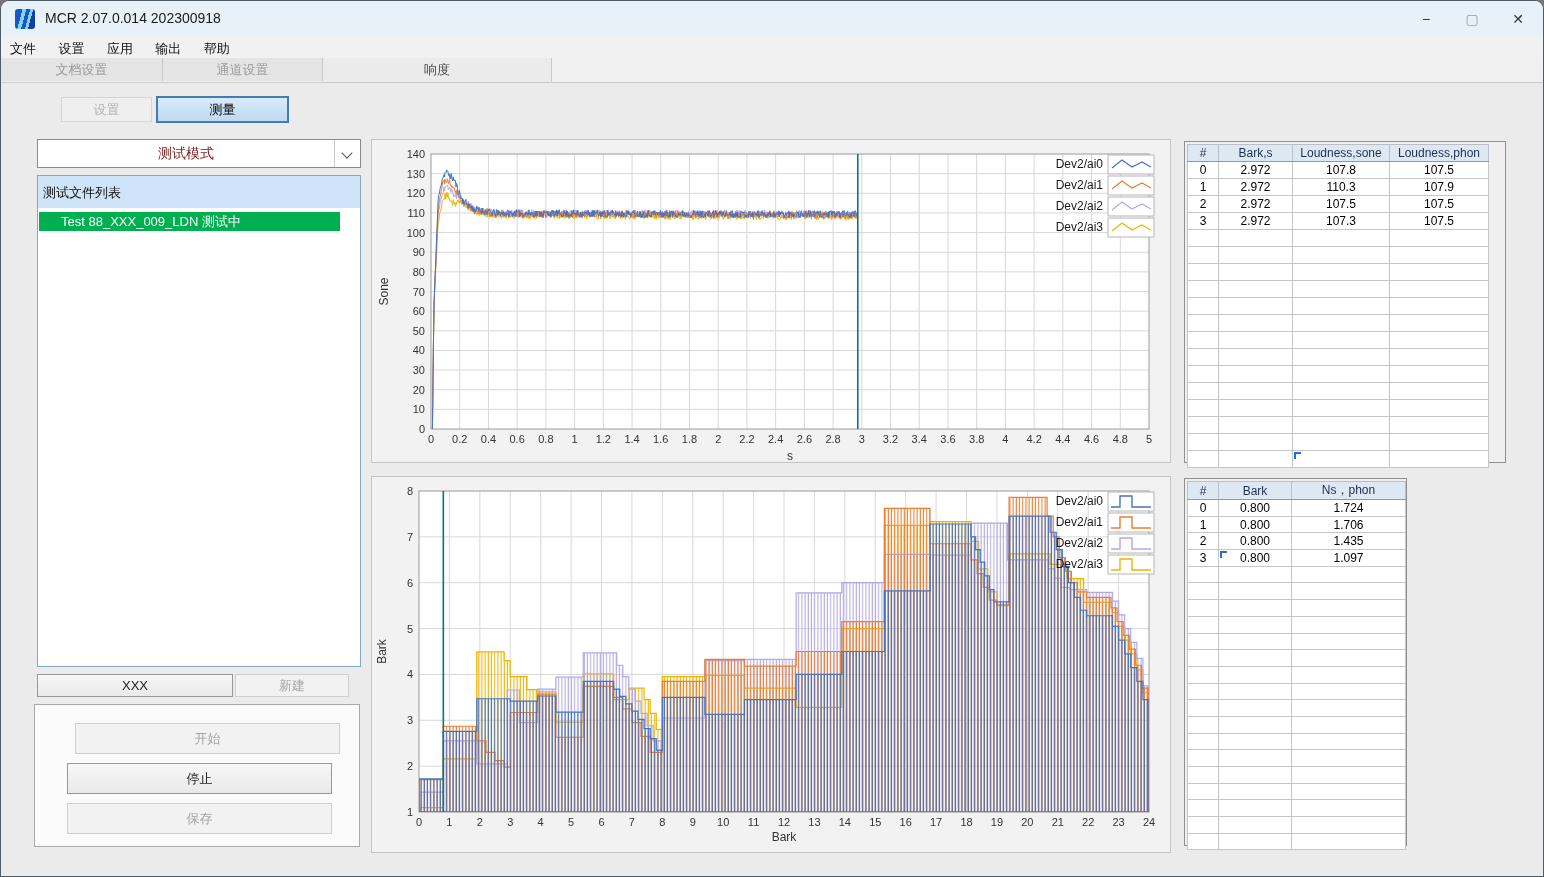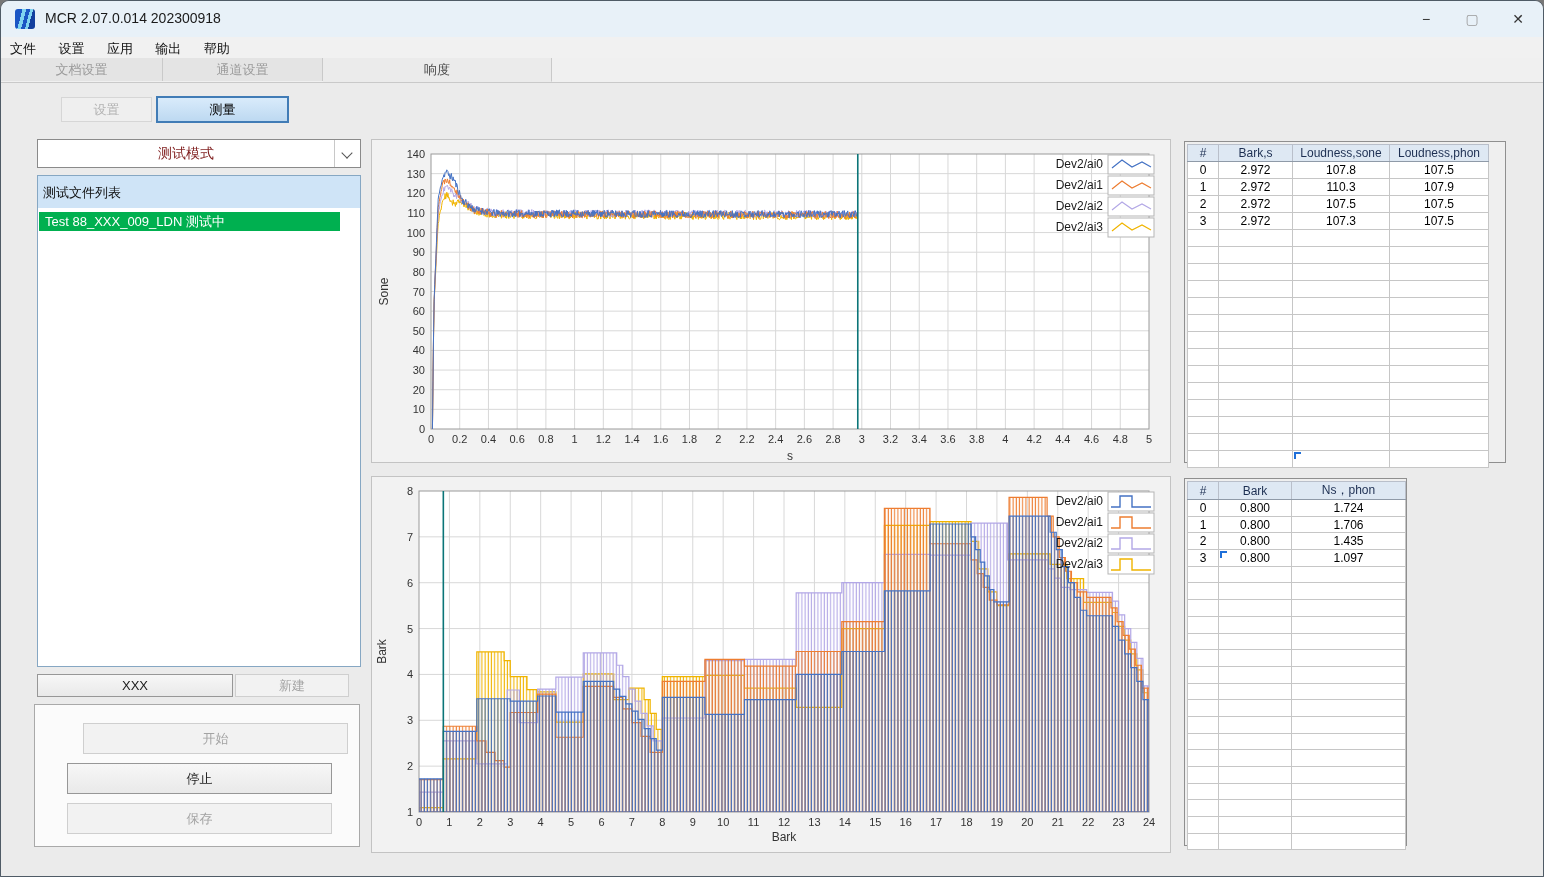--- a/index.html
+++ b/index.html
@@ -29,21 +29,21 @@
        background:linear-gradient(#f7f7f7,#e9e9e9);border:1px solid #979797;color:#1a1a1a;}
   .btn.disabled{background:#f2f2f2;border:1px solid #cfcfcf;color:#a3a3a3;}
   
   .select-box{box-sizing:border-box;background:#fff;border:1px solid #8a8a8a;font-size:14px;}
   .select-box .val{position:absolute;left:0;right:26px;top:0;bottom:0;text-align:center;line-height:27px;color:#7f1d1d;}
   .select-box .chev{position:absolute;right:0;top:0;width:25px;height:100%;border-left:1px solid #c8c8c8;}
   .select-box .chev:after{content:"";position:absolute;left:8px;top:9px;width:7px;height:7px;
       border-right:1.6px solid #555;border-bottom:1.6px solid #555;transform:rotate(45deg);}
   .listbox{box-sizing:border-box;background:#fff;border:1px solid #86a7c3;}
   .list-header{background:#cfe4f7;font-size:13px;color:#111;padding:8px 5px;height:16px;}
-  .list-item{margin:4px 20px 0 1px;height:19px;line-height:19px;font-size:13px;color:#fff;padding-left:6px;}
+  .list-item{margin:4px 20px 0 1px;height:19px;line-height:19px;font-size:13px;color:#fff;padding-left:22px;}
   .groupbox{box-sizing:border-box;background:#fbfbfb;border:1px solid #a9a9a9;}
   
   .chart-panel{box-sizing:border-box;background:#f2f2f2;border:1px solid #c3c3c3;}
   
   .data-table-wrap{box-sizing:border-box;background:#efefef;border:1px solid #8f8f8f;padding:2px;}
   table.grid{border-collapse:collapse;table-layout:fixed;background:#fff;}
   table.grid th{background:#dee8f3;color:#1d2f52;font-weight:normal;font-size:12px;
       border:1px solid #b9bfca;border-bottom:1px solid #8f9aa8;padding:0;height:16px;}
   table.grid td{border:1px solid #c6c6c6;font-size:12px;color:#000;text-align:center;padding:0;position:relative;}
   .corner-mark{position:absolute;left:1px;top:1px;width:5px;height:5px;
@@ -87,21 +87,21 @@
 
   <div class="abs listbox" style="left:36px;top:174px;width:324px;height:492px;">
     <div class="list-header">测试文件列表</div>
     <div class="list-item" id="file-list-item" style="background: rgb(0, 176, 80); color: rgb(255, 255, 255);">Test 88_XXX_009_LDN    测试中</div>
   </div>
 
   <div class="abs btn" style="left:36px;top:673px;width:196px;height:23px;line-height:21px;">XXX</div>
   <div class="abs btn disabled" style="left:234px;top:673px;width:114px;height:23px;line-height:21px;">新建</div>
 
   <div class="abs groupbox" style="left:33px;top:703px;width:326px;height:143px;">
-    <div class="abs btn disabled" style="left:48px;top:18px;width:265px;height:31px;line-height:29px;">开始</div>
+    <div class="abs btn disabled" style="left:40px;top:18px;width:265px;height:31px;line-height:29px;">开始</div>
     <div class="abs btn" style="left:32px;top:58px;width:265px;height:31px;line-height:29px;">停止</div>
     <div class="abs btn disabled" style="left:32px;top:98px;width:265px;height:31px;line-height:29px;">保存</div>
   </div>
 
   <div class="abs chart-panel" style="left:370px;top:138px;width:800px;height:324px;">
     <svg id="chart-top" width="798" height="322" viewBox="0 0 798 322">
         <rect x="59" y="14" width="718" height="275" fill="#ffffff" stroke="none"></rect>
         <text x="59" y="303" text-anchor="middle" font-size="11" fill="#333">0</text>
         <line x1="87.72" y1="14" x2="87.72" y2="289" stroke="#d8d8d8" stroke-width="1"></line>
         <text x="87.72" y="303" text-anchor="middle" font-size="11" fill="#333">0.2</text>

